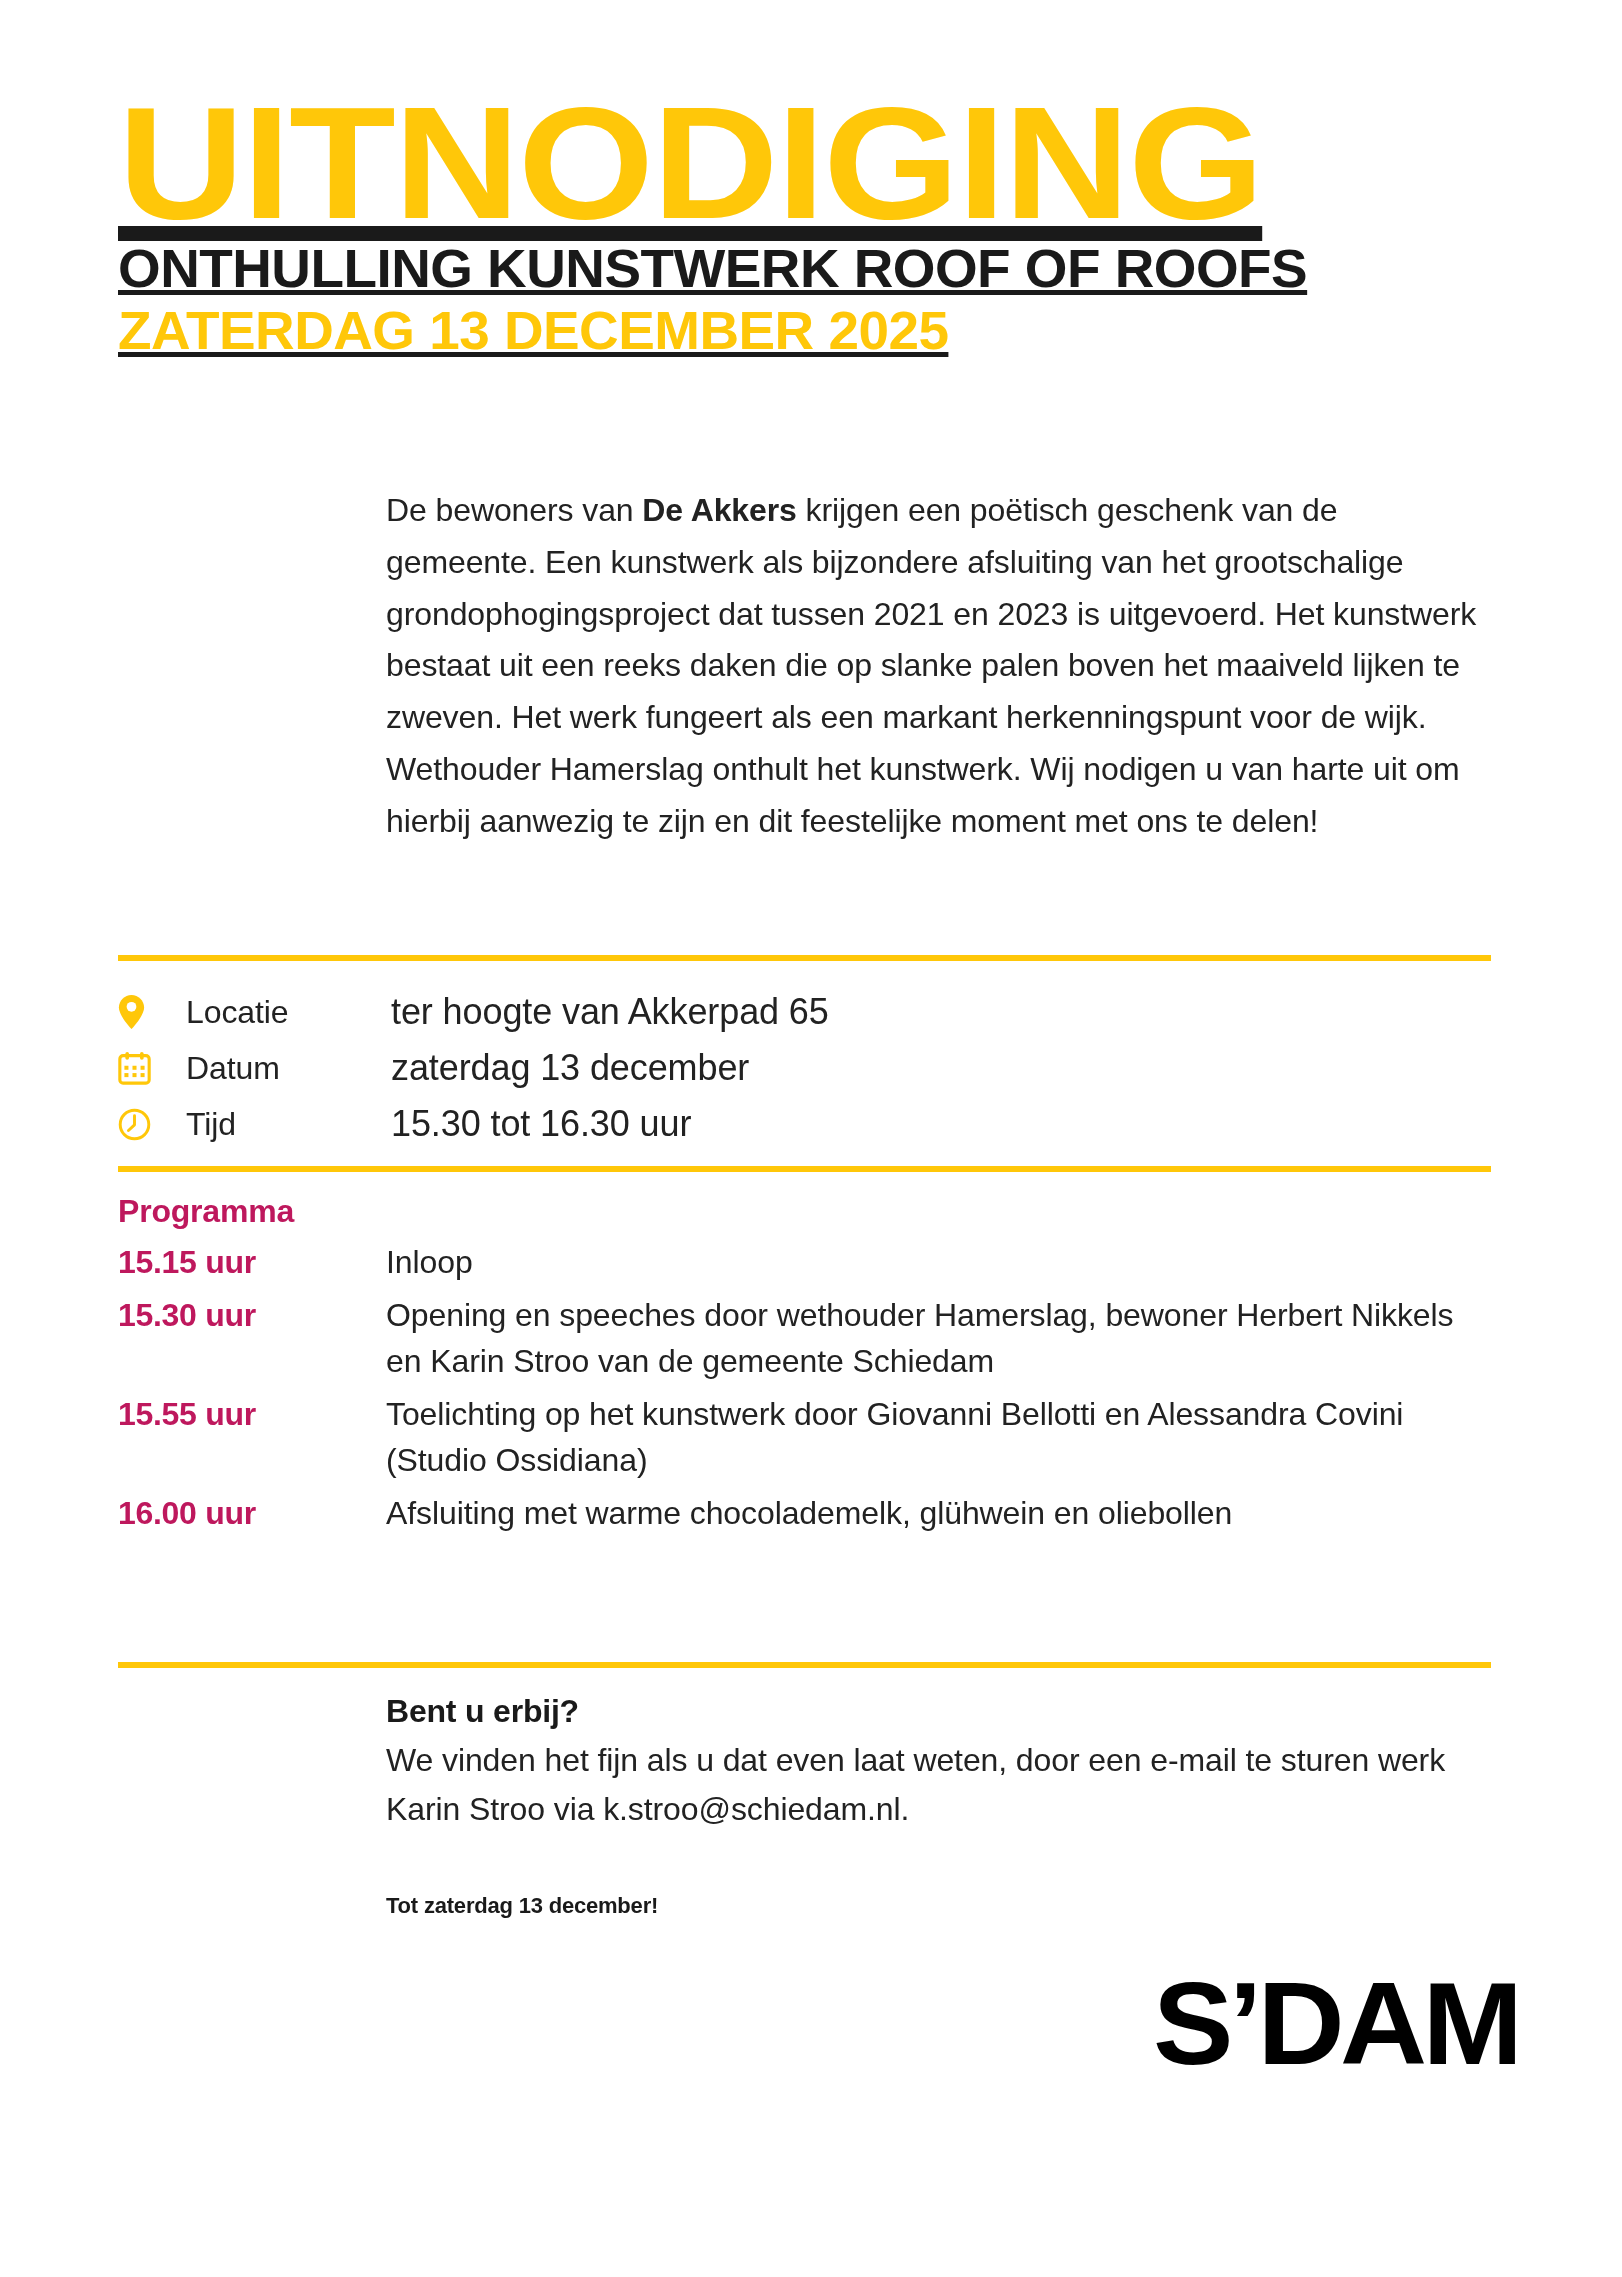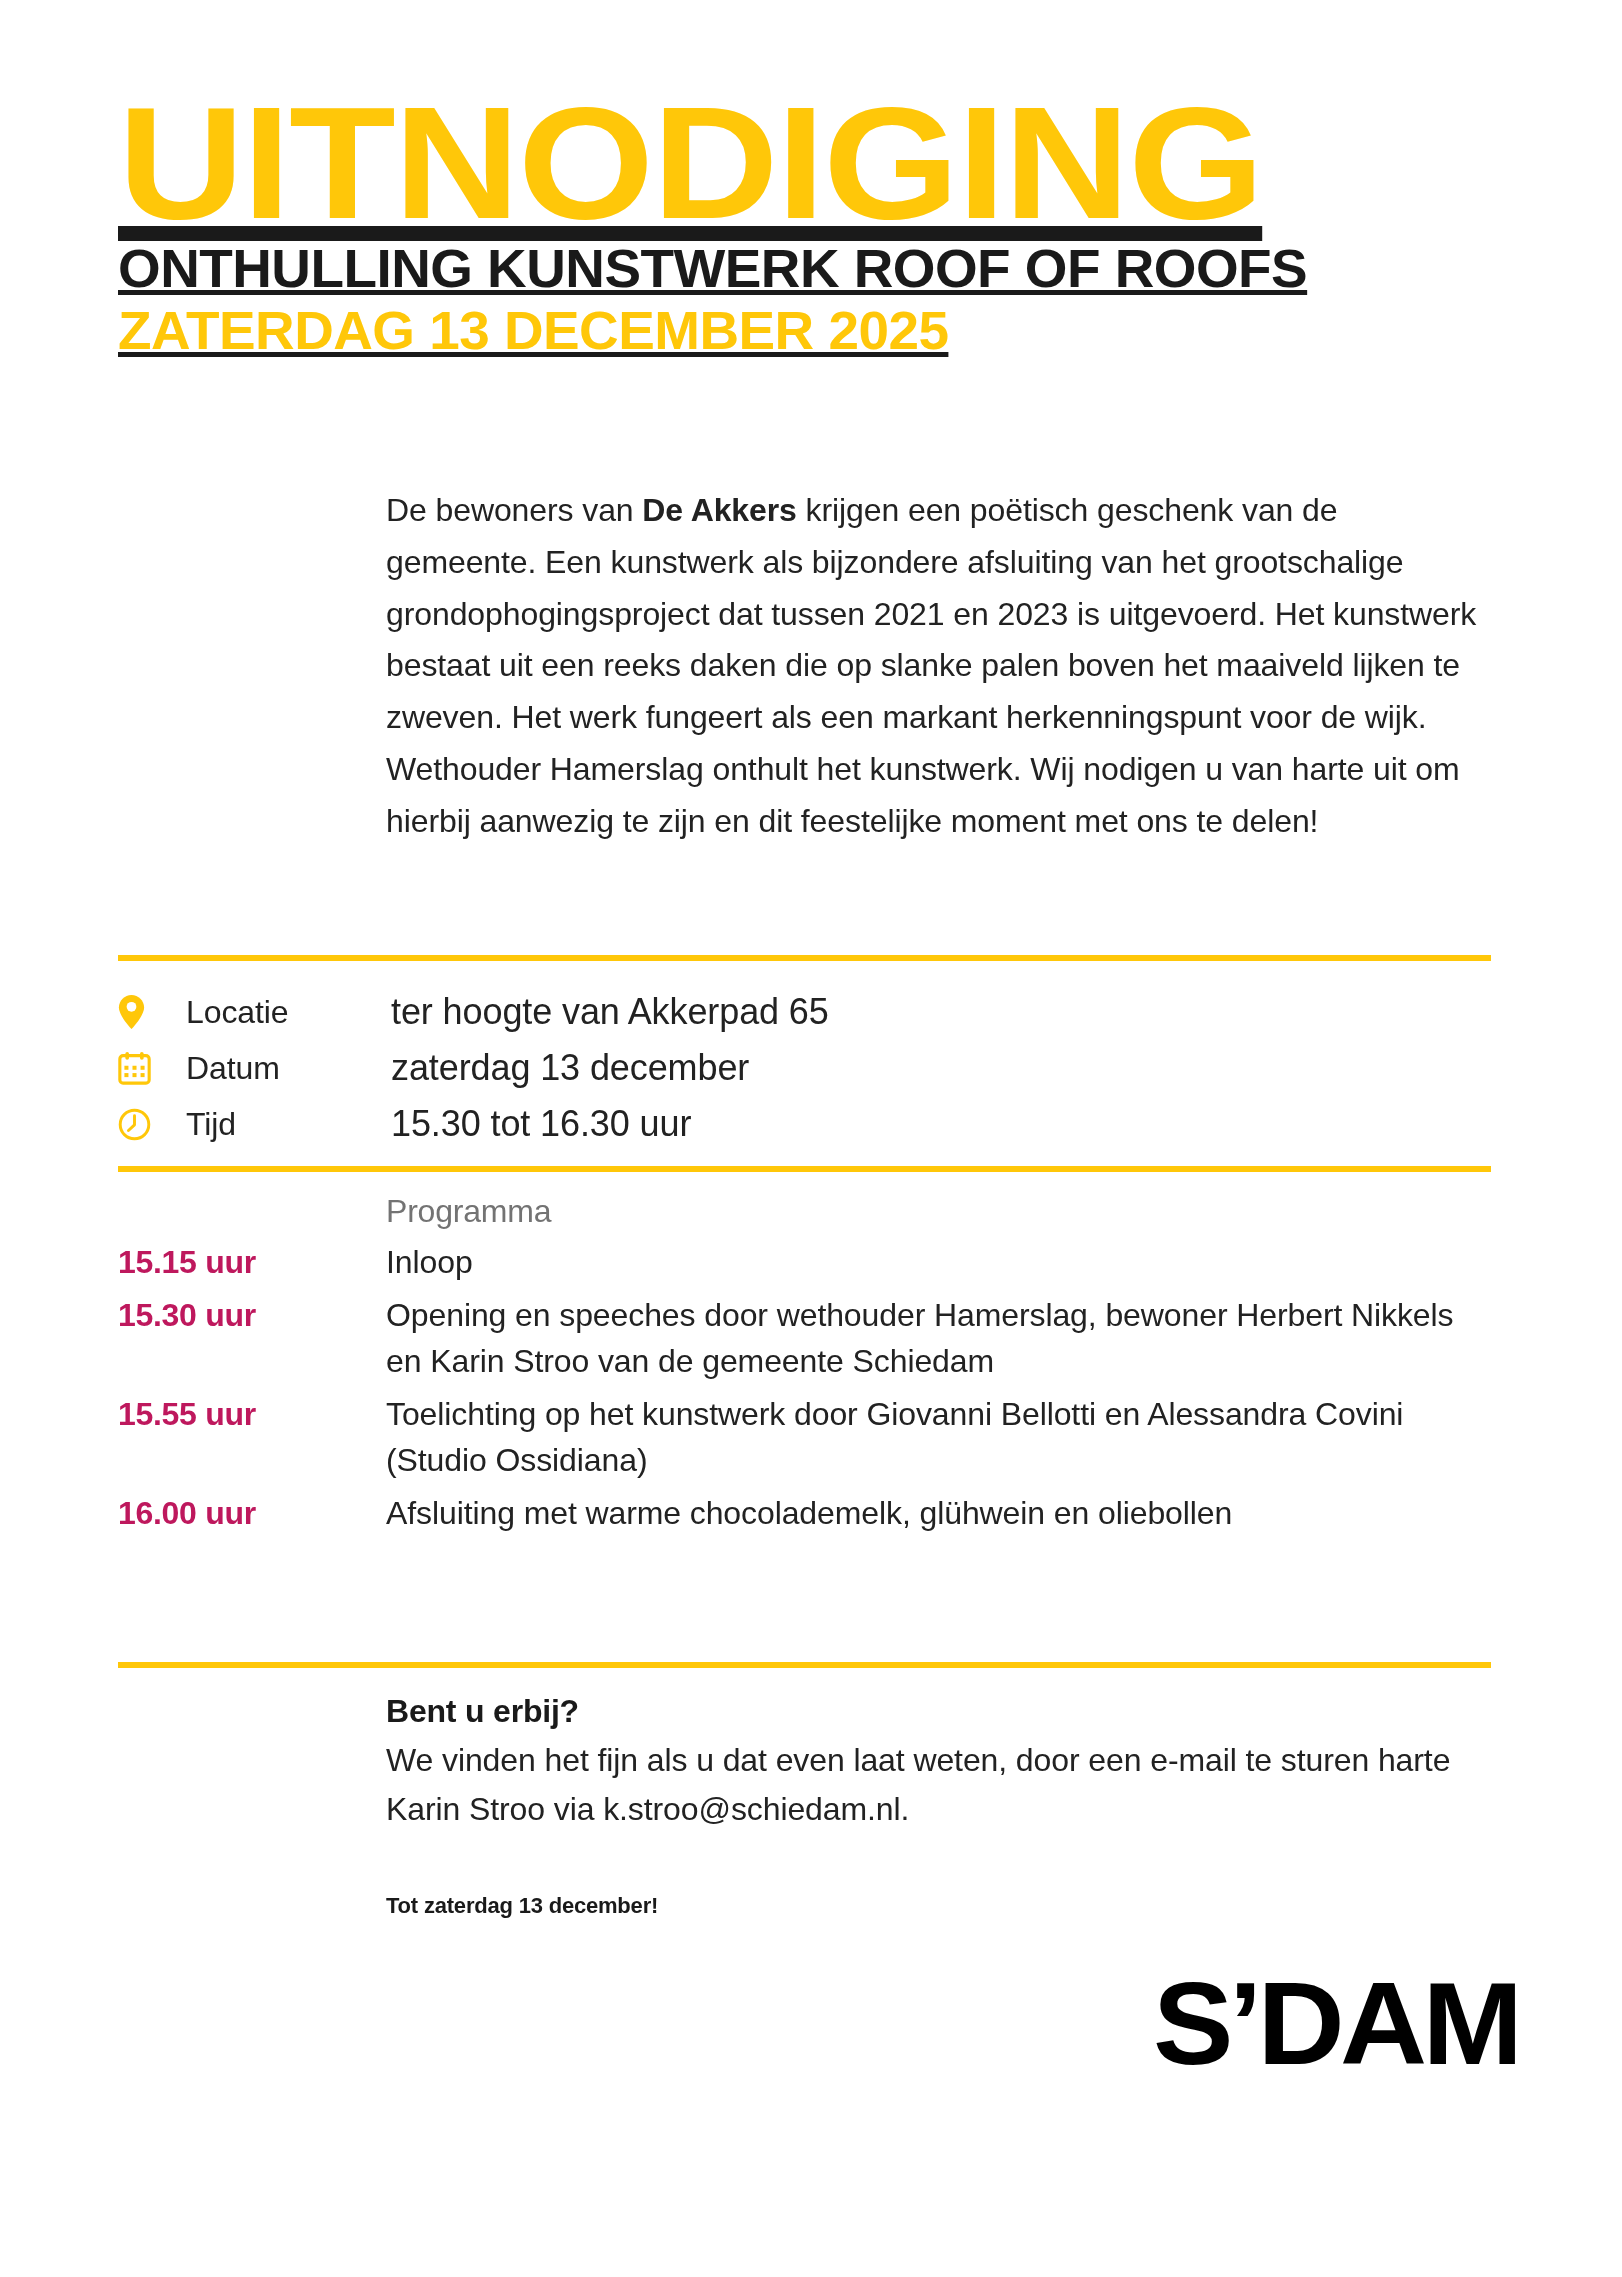--- a/index.html
+++ b/index.html
@@ -95,22 +95,22 @@
     letter-spacing:-0.1px;
   }
   .detail-value {
     font-size:36px; font-weight:400; color:#222;
     letter-spacing:-0.1px;
   }
 
   
   .programma { position:absolute; left:118px; top:1193px; width:1373px; }
   .prog-heading {
-    font-size:32px; font-weight:400; color:#737373;
-    margin-left:268px; margin-bottom:10px; letter-spacing:-0.2px;
+    font-size:32px; font-weight:700; color:#be185d;
+    margin-bottom:10px; letter-spacing:-0.2px;
   }
   .prog-row { display:flex; align-items:flex-start; margin-bottom:7.3px; }
   .prog-time {
     width:268px; min-width:268px;
     font-size:32px; font-weight:700; color:#be185d;
     line-height:1.43; letter-spacing:-0.3px;
   }
   .prog-desc {
     font-size:32px; font-weight:400; color:#222;
     line-height:1.43; letter-spacing:-0.1px;
@@ -229,18 +229,18 @@
   <div class="prog-row">
     <span class="prog-time">16.00 uur</span>
     <span class="prog-desc">Afsluiting met warme chocolademelk, glühwein en oliebollen</span>
   </div>
 </div>
 
 <div class="rule rule-3"></div>
 
 <div class="rsvp">
   <div class="rsvp-heading">Bent u erbij?</div>
-  <div class="rsvp-text">We vinden het fijn als u dat even laat weten, door een e-mail te sturen harte Karin Stroo via k.stroo@schiedam.nl.</div>
+  <div class="rsvp-text">We vinden het fijn als u dat even laat weten, door een e-mail te sturen werk Karin Stroo via k.stroo@schiedam.nl.</div>
   <div class="rsvp-closing">Tot zaterdag 13 december!</div>
 </div>
 
 <div class="logo">S’DAM</div>
 
 
 </body></html>

